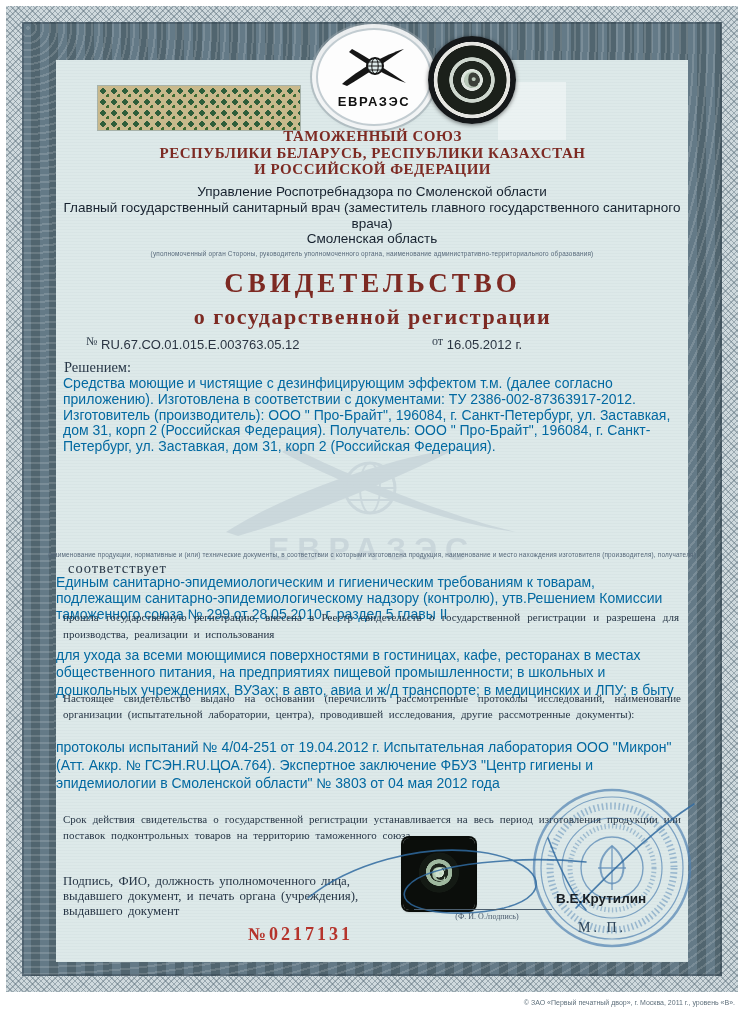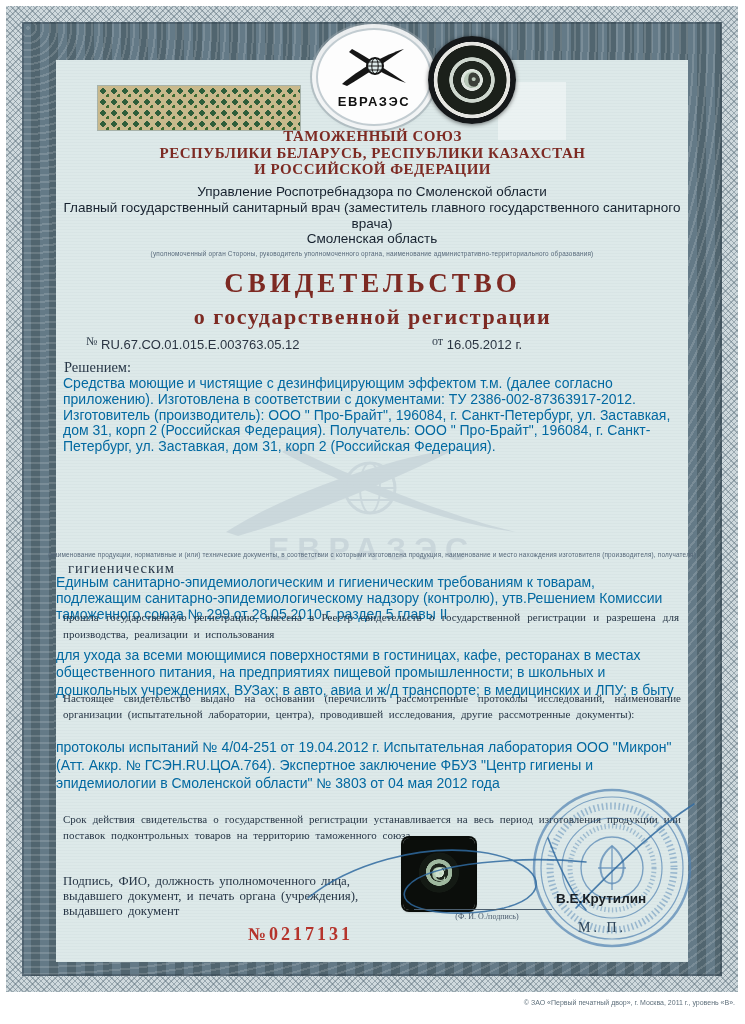--- a/index.html
+++ b/index.html
@@ -184,21 +184,21 @@
     <ellipse cx="172" cy="52" rx="10" ry="25" fill="none" stroke="#c0cdd4" stroke-width="2"></ellipse>
     <line x1="147" y1="52" x2="197" y2="52" stroke="#c0cdd4" stroke-width="2"></line>
     <line x1="151" y1="40" x2="193" y2="40" stroke="#c0cdd4" stroke-width="2"></line>
     <line x1="151" y1="64" x2="193" y2="64" stroke="#c0cdd4" stroke-width="2"></line>
     <text x="174" y="124" text-anchor="middle" font-family="Liberation Sans, sans-serif" font-size="32" font-weight="bold" letter-spacing="8" fill="#bfccd3">ЕВРАЗЭС</text>
   </svg>
 </div>
 
 <div class="abs tiny-note product-note">(наименование продукции, нормативные и (или) технические документы, в соответствии с которыми изготовлена продукция, наименование и место нахождения изготовителя (производителя), получателя)</div>
 
-<div class="abs serif-label conforms">гигиеническим</div>
+<div class="abs serif-label conforms">соответствует</div>
 <div class="abs body-sans requirements">Единым санитарно-эпидемиологическим и гигиеническим требованиям к товарам, подлежащим санитарно-эпидемиологическому надзору (контролю), утв.Решением Комиссии таможенного союза № 299 от 28.05.2010 г. раздел 5 главы II</div>
 <div class="abs body-serif registered">прошла государственную регистрацию, внесена в Реестр свидетельств о государственной регистрации и разрешена для производства, реализации и использования</div>
 <div class="abs body-sans usage">для ухода за всеми моющимися поверхностями в гостиницах, кафе, ресторанах в местах общественного питания, на предприятиях пищевой промышленности; в школьных и дошкольных учреждениях, ВУЗах; в авто, авиа и ж/д транспорте; в медицинских и ЛПУ; в быту</div>
 <div class="abs body-serif basis-intro">Настоящее свидетельство выдано на основании (перечислить рассмотренные протоколы исследований, наименование организации (испытательной лаборатории, центра), проводившей исследования, другие рассмотренные документы):</div>
 <div class="abs body-sans basis-details">протоколы испытаний № 4/04-251 от 19.04.2012 г. Испытательная лаборатория ООО "Микрон" (Атт. Аккр. № ГСЭН.RU.ЦОА.764). Экспертное заключение ФБУЗ "Центр гигиены и эпидемиологии в Смоленской области" № 3803 от 04 мая 2012 года</div>
 <div class="abs body-serif validity">Срок действия свидетельства о государственной регистрации устанавливается на весь период изготовления продукции или поставок подконтрольных товаров на территорию таможенного союза</div>
 
 <div class="abs body-serif sign-caption">Подпись, ФИО, должность уполномоченного лица, выдавшего документ, и печать органа (учреждения), выдавшего документ</div>
 
 <div class="abs stamp">

